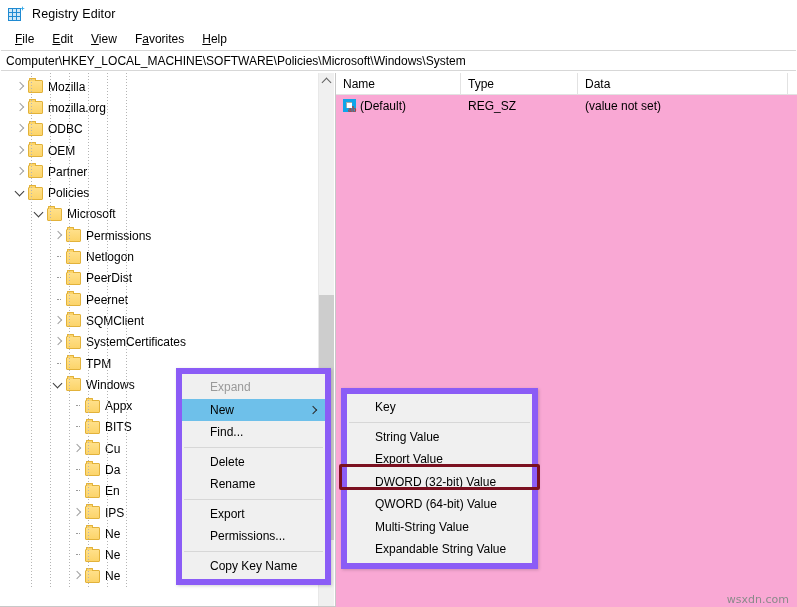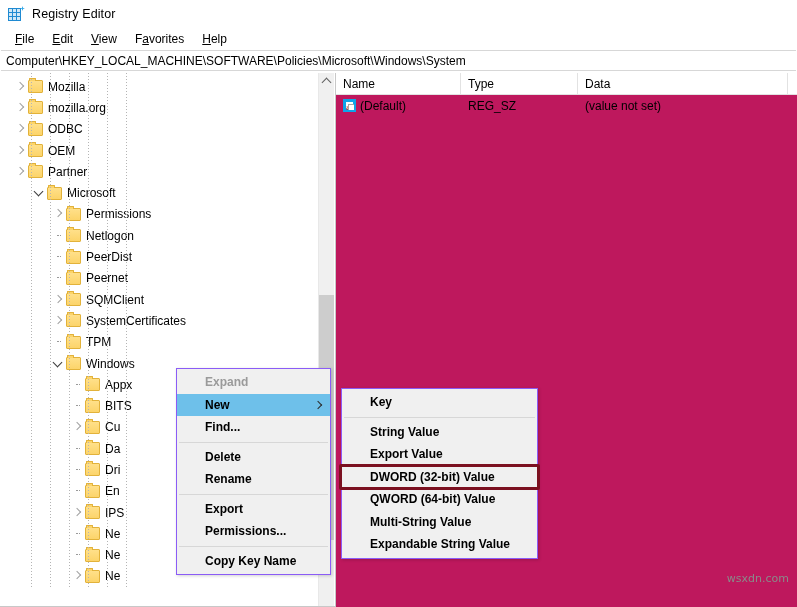--- a/index.html
+++ b/index.html
@@ -213,21 +213,21 @@
   }
   .vscroll .thumb {
     position: absolute;
     left: 0; right: 0;
     background: #cdcdcd;
   }
 
   
   .value-pane {
     flex: 1 1 auto;
-    background: #be185d;
+    background: #f9a8d4;
     position: relative;
     box-sizing: border-box;
   }
   .vheader {
     height: 22px;
     display: flex;
     align-items: center;
     border-bottom: 1px solid #e2e2e2;
     background: #ffffff;
     box-sizing: border-box;
@@ -253,21 +253,21 @@
     display: flex;
     align-items: center;
     box-sizing: border-box;
     white-space: nowrap;
   }
   .ab-icon {
     width: 13px; height: 13px;
     flex: 0 0 auto;
     margin-right: 4px;
     background: #ffffff;
-    border: 3px solid #0ea5e9;
+    border: 5px solid #0ea5e9;
     position: relative;
     font-size: 8px;
     line-height: 11px;
     text-align: center;
     color: #c0392b;
     font-weight: bold;
     font-family: "Liberation Serif", serif;
     box-sizing: border-box;
   }
   .ab-icon::after {
@@ -277,26 +277,25 @@
     width: 5px; height: 5px;
     background: #ffffff;
     border-left: 1px solid #a8a8a8;
     border-top: 1px solid #a8a8a8;
   }
 
   
   .ctxmenu {
     position: absolute;
     background: #f0f0f0;
-    border: 1px solid #8b5cf6;
+    border: 6px solid #8b5cf6;
     box-shadow: 1px 1px 3px rgba(0,0,0,0.18);
     padding: 2px 0;
     z-index: 50;
     box-sizing: border-box;
-    font-weight: bold;
   }
   .ctxmenu .item {
     height: 22.5px;
     display: flex;
     align-items: center;
     padding-left: 28px;
     padding-right: 14px;
     font-size: 12px;
     color: #000;
     white-space: nowrap;
@@ -326,21 +325,21 @@
     position: absolute;
     border: 3px solid #7b1020;
     border-radius: 2px;
     z-index: 60;
     pointer-events: none;
     box-sizing: border-box;
   }
 
   .watermark {
     position: absolute;
-    right: 8px; bottom: 22px;
+    right: 8px; bottom: 1px;
     font-size: 11px;
     color: #8a8a8a;
     font-family: "DejaVu Sans", sans-serif;
     z-index: 70;
   }
 </style>
 </head>
 <body>
 
 <div class="titlebar">
@@ -402,20 +401,26 @@
             <div class="folder"></div>
             <div class="tlabel">OEM</div>
           </div>
           <div class="tnode">
             <div style="width: 12px; flex: 0 0 auto;"></div>
             <div class="chev right"></div>
             <div class="folder"></div>
             <div class="tlabel">Partner</div>
           </div>
           <div class="tnode">
+            <div style="width: 12px; flex: 0 0 auto;"></div>
+            <div class="chev down"></div>
+            <div class="folder"></div>
+            <div class="tlabel">Policies</div>
+          </div>
+          <div class="tnode">
             <div style="width: 31px; flex: 0 0 auto;"></div>
             <div class="chev down"></div>
             <div class="folder"></div>
             <div class="tlabel">Microsoft</div>
           </div>
           <div class="tnode">
             <div style="width: 50px; flex: 0 0 auto;"></div>
             <div class="chev right"></div>
             <div class="folder"></div>
             <div class="tlabel">Permissions</div>
@@ -478,26 +483,20 @@
             <div style="width: 69px; flex: 0 0 auto;"></div>
             <div class="chev right"></div>
             <div class="folder"></div>
             <div class="tlabel">Cu</div>
           </div>
           <div class="tnode">
             <div style="width: 69px; flex: 0 0 auto;"></div>
             <div class="chev none"></div>
             <div class="folder"></div>
             <div class="tlabel">Da</div>
-          </div>
-          <div class="tnode">
-            <div style="width: 69px; flex: 0 0 auto;"></div>
-            <div class="chev none"></div>
-            <div class="folder"></div>
-            <div class="tlabel">Dri</div>
           </div>
           <div class="tnode">
             <div style="width: 69px; flex: 0 0 auto;"></div>
             <div class="chev none"></div>
             <div class="folder"></div>
             <div class="tlabel">En</div>
           </div>
           <div class="tnode">
             <div style="width: 69px; flex: 0 0 auto;"></div>
             <div class="chev right"></div>

